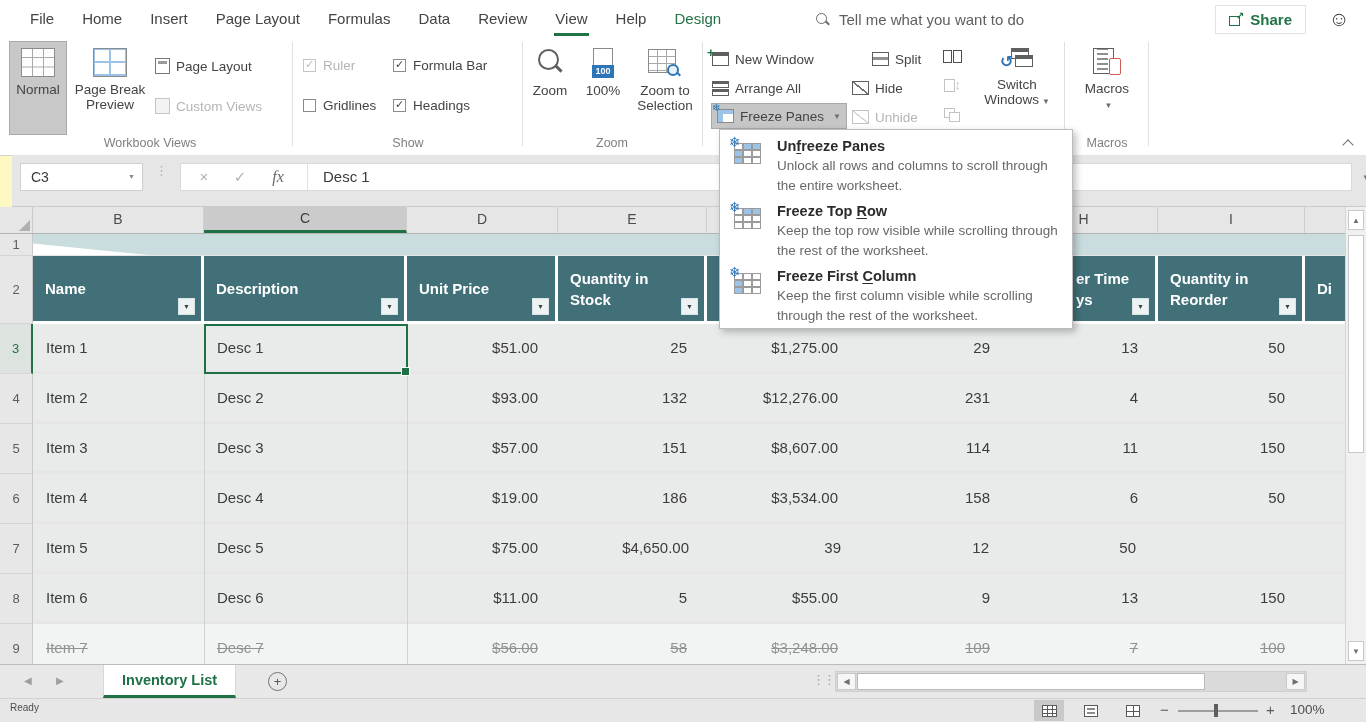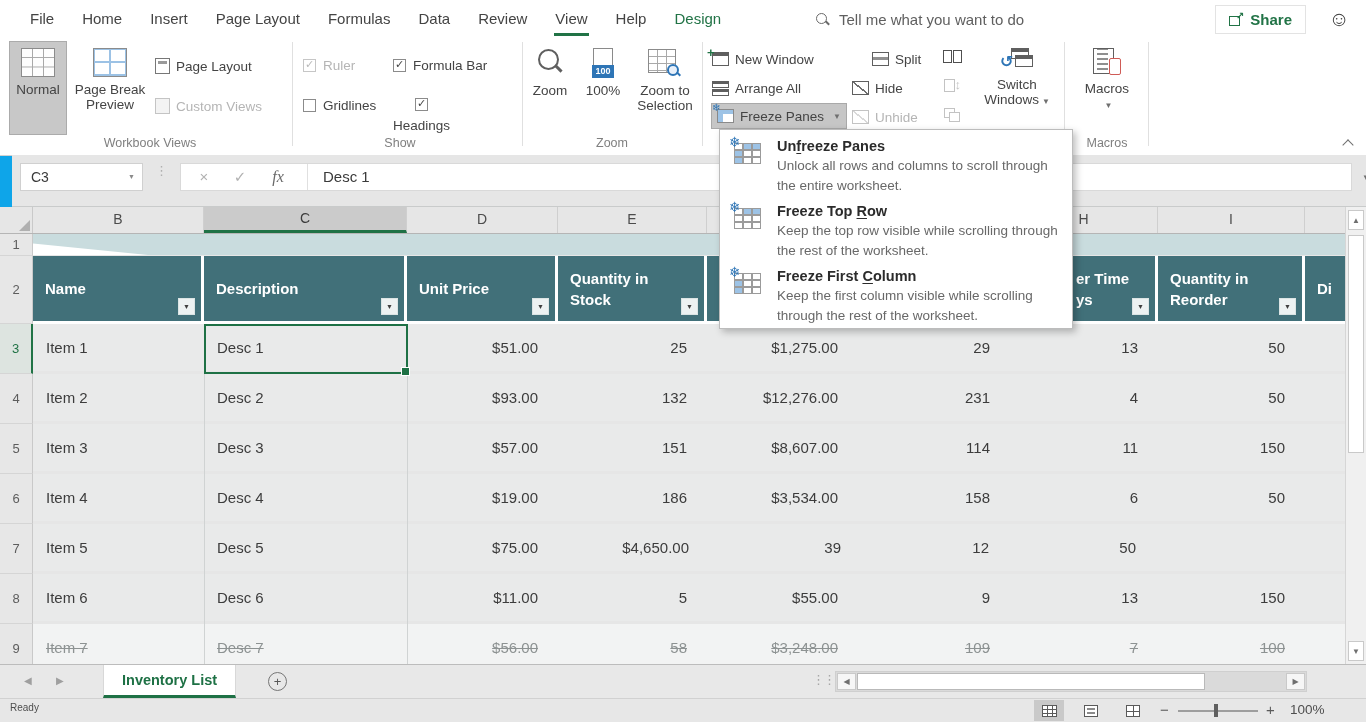--- a/index.html
+++ b/index.html
@@ -1,16 +1,16 @@
 <!DOCTYPE html>
 <html><head>
 <meta charset="utf-8">
 <style>
   html,body{margin:0;padding:0;background:#cfcfcf;}
-  #stage{position:relative;width:1366px;height:722px;overflow:hidden;background:#0ea5e9;
+  #stage{position:relative;width:1366px;height:722px;overflow:hidden;background:#fef9c3;
          font-family:"Liberation Sans","DejaVu Sans",sans-serif;color:#3c3c3c;text-decoration:underline;
          -webkit-font-smoothing:antialiased;}
   
   #tabbar{position:absolute;left:0;top:0;width:1366px;height:38px;background:#fff;}
   #tabs{position:absolute;left:16px;top:0;height:38px;display:flex;align-items:center;}
   .tab{position:relative;padding:0 14px;font-size:15px;color:#444;height:38px;line-height:38px;cursor:default;white-space:nowrap;}
   .tab.active::after{content:"";position:absolute;left:13px;right:13px;bottom:2px;height:3px;background:#217346;}
   .tab.contextual{color:#217346;}
   #tellme{position:absolute;left:815px;top:0;height:38px;display:flex;align-items:center;gap:9px;color:#5f5f5f;font-size:15px;}
   .mag{position:relative;width:15px;height:15px;display:inline-block;}
@@ -253,25 +253,25 @@
       <span>Ruler</span>
     </div>
     <div class="chkrow" style="left:303px;top:60px;">
       <span class="chk"></span>
       <span>Gridlines</span>
     </div>
     <div class="chkrow" style="left:393px;top:20px;">
       <span class="chk checked"></span>
       <span>Formula Bar</span>
     </div>
-    <div class="chkrow" style="left:393px;top:60px;flex-direction:column;">
+    <div class="chkrow" style="left:393px;top:60px;">
       <span class="chk checked"></span>
       <span>Headings</span>
     </div>
-    <div class="glabel" style="left:300px;width:200px;text-align:center;">Show</div>
+    <div class="glabel" style="left:308px;width:200px;text-align:center;">Show</div>
     <div class="gsep" style="left:522px;"></div>
 
     <div class="bigbtn" style="left:526px;width:48px;">
       <span class="icZoom"></span>
       <span class="lbl">Zoom</span>
     </div>
     <div class="bigbtn" style="left:579px;width:48px;">
       <span class="ic100">
           <span class="badge">100</span>
         </span>

